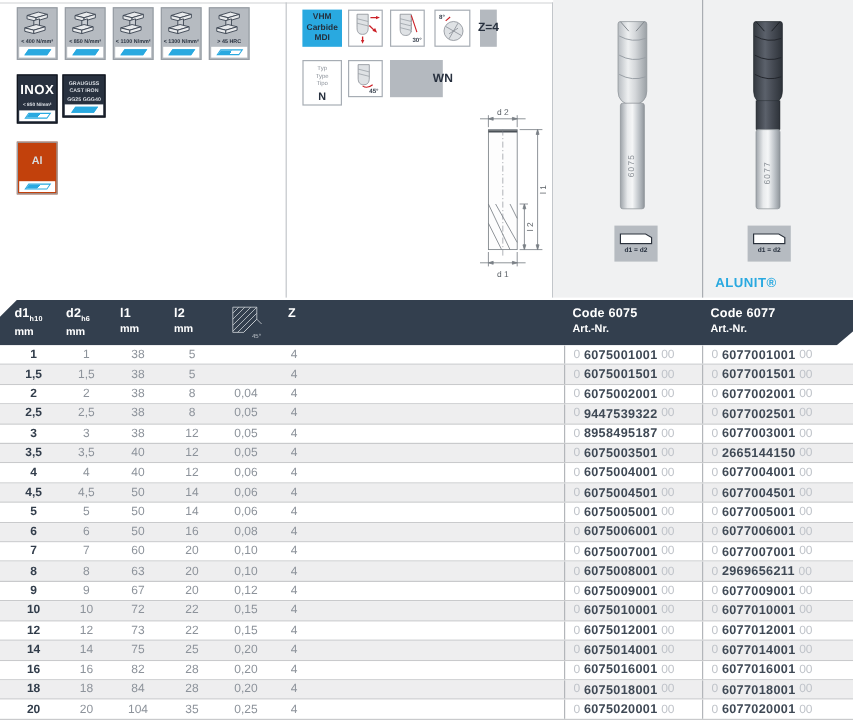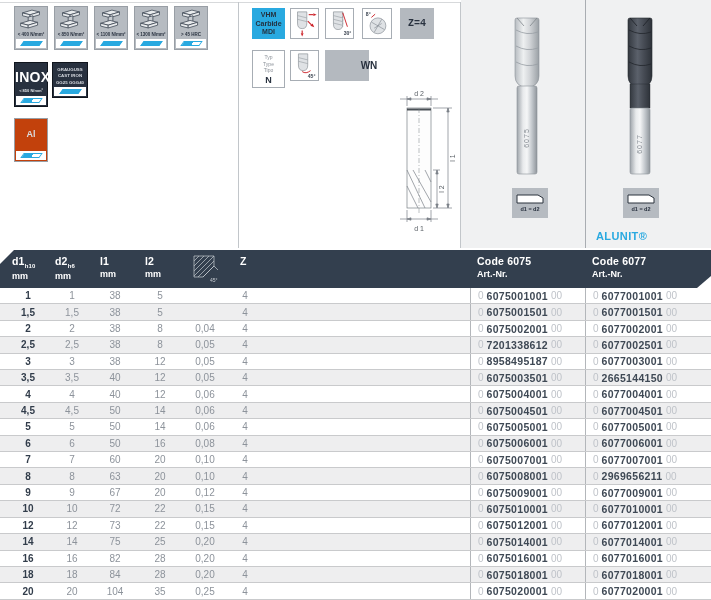--- a/index.html
+++ b/index.html
@@ -16,37 +16,37 @@
   .materials{position:absolute;left:0;top:0;width:238px;height:248px;}
   .steel-row{position:absolute;left:14px;top:6px;display:flex;gap:6px;}
   .m-icon{width:34px;background:#b6bbc1;border:1px solid #989ea5;box-sizing:border-box;display:flex;flex-direction:column;}
   .m-art{height:24px;display:flex;align-items:center;justify-content:center;}
   .m-lbl{font-size:4.5px;font-weight:700;color:#28313f;text-align:center;height:7px;line-height:7px;white-space:nowrap;overflow:hidden;}
   .m-band{height:9px;background:#fff;margin:1px;display:flex;align-items:center;justify-content:center;}
   .pg{display:block;width:19px;height:5px;transform:skewX(-35deg);background:#29a9e0;border:1px solid #29a9e0;box-sizing:border-box;}
   .pg.split{background:linear-gradient(90deg,#29a9e0 55%,#ffffff 55%);}
 
   .inox{position:absolute;left:14px;top:62px;width:34px;background:#28313f;border:1px solid #10151d;box-sizing:border-box;}
-  .inox .ti{color:#fff;font-weight:700;font-size:14px;text-align:center;padding-top:6px;letter-spacing:0.3px;}
+  .inox .ti{color:#fff;font-weight:700;font-size:11px;text-align:center;padding-top:6px;letter-spacing:0.3px;}
   .inox .la{color:#dfe3e8;font-size:4px;font-weight:700;text-align:center;padding:3px 0 2px;}
   .cast{position:absolute;left:52px;top:62px;width:36px;background:#28313f;border:1px solid #10151d;box-sizing:border-box;}
   .cast .li{color:#d6dae0;font-size:4.4px;font-weight:700;text-align:center;line-height:6.4px;}
   .cast .li:first-child{padding-top:4px;}
   .al{position:absolute;left:14px;top:118px;width:34px;background:#c2410c;border:1px solid #989ea5;box-sizing:border-box;}
   .al .ti{color:#d9dcdf;font-weight:700;font-size:9px;text-align:center;padding:10px 0 11px;}
 
   
   .toolinfo{position:absolute;left:238px;top:0;width:223px;height:248px;}
   .tbx{position:absolute;box-sizing:border-box;}
   .vhm{left:14px;top:8px;width:33px;height:31px;background:#29a9e0;color:#24313f;font-size:7px;font-weight:700;text-align:center;line-height:8.5px;padding-top:3px;}
   .sym{background:#fff;border:1px solid #a7adb4;}
   .s1{left:52px;top:8px;width:29px;height:31px;}
   .s2{left:87px;top:8px;width:29px;height:31px;}
   .s3{left:124px;top:8px;width:30px;height:31px;}
-  .zbox{left:162px;top:8px;width:34px;height:31px;background:#b4b9bf;color:#28313f;font-size:10px;font-weight:700;display:flex;align-items:center;justify-content:center;font-family:Liberation Mono, monospace;}
+  .zbox{left:162px;top:8px;width:14px;height:31px;background:#b4b9bf;color:#28313f;font-size:10px;font-weight:700;display:flex;align-items:center;justify-content:center;}
   .typ{left:14px;top:50px;width:33px;height:38px;background:#fff;border:1px solid #a7adb4;text-align:center;}
   .typ .sm{font-size:5px;color:#8d939b;line-height:6.5px;}
   .typ .sm:first-child{padding-top:3px;}
   .typ .bg{font-size:9px;font-weight:700;color:#28313f;padding-top:1px;}
   .s4{left:52px;top:50px;width:29px;height:31px;}
   .wn{left:87px;top:50px;width:36px;height:31px;background:#b4b9bf;color:#28313f;font-size:10px;font-weight:700;display:flex;align-items:center;justify-content:center;padding-left:44px;}
   .drawing{position:absolute;left:142px;top:90px;width:78px;height:152px;}
 
   
   .photos{position:absolute;left:461px;top:0;width:250px;height:248px;background:#f0f1f2;}
@@ -498,21 +498,21 @@
   </div>
       <div class="trow">
     <span class="cell d1">2,5</span>
     <span class="cell d2">2,5</span>
     <span class="cell l1">38</span>
     <span class="cell l2">8</span>
     <span class="cell ch">0,05</span>
     <span class="cell z">4</span>
     <span class="cell a75">
           <i class="artl pre">0</i>
-          <b class="artn">7201338612</b>
+          <b class="artn">9447539322</b>
           <i class="artl suf">00</i>
         </span>
     <span class="cell a77">
           <i class="artl pre">0</i>
           <b class="artn">6077002501</b>
           <i class="artl suf">00</i>
         </span>
   </div>
       <div class="trow">
     <span class="cell d1">3</span>

